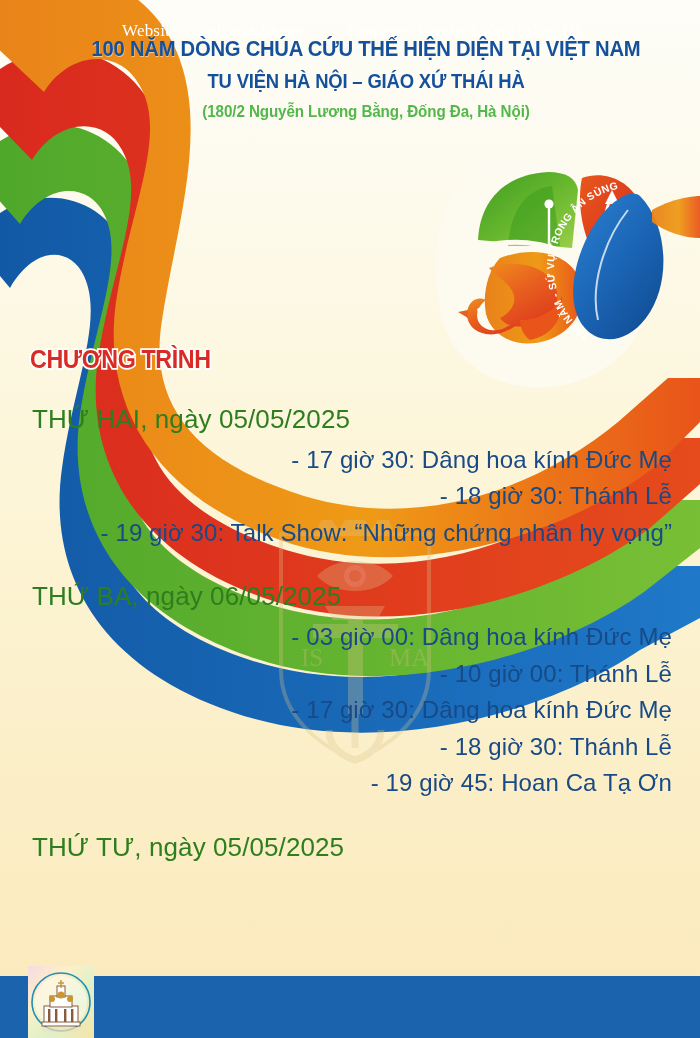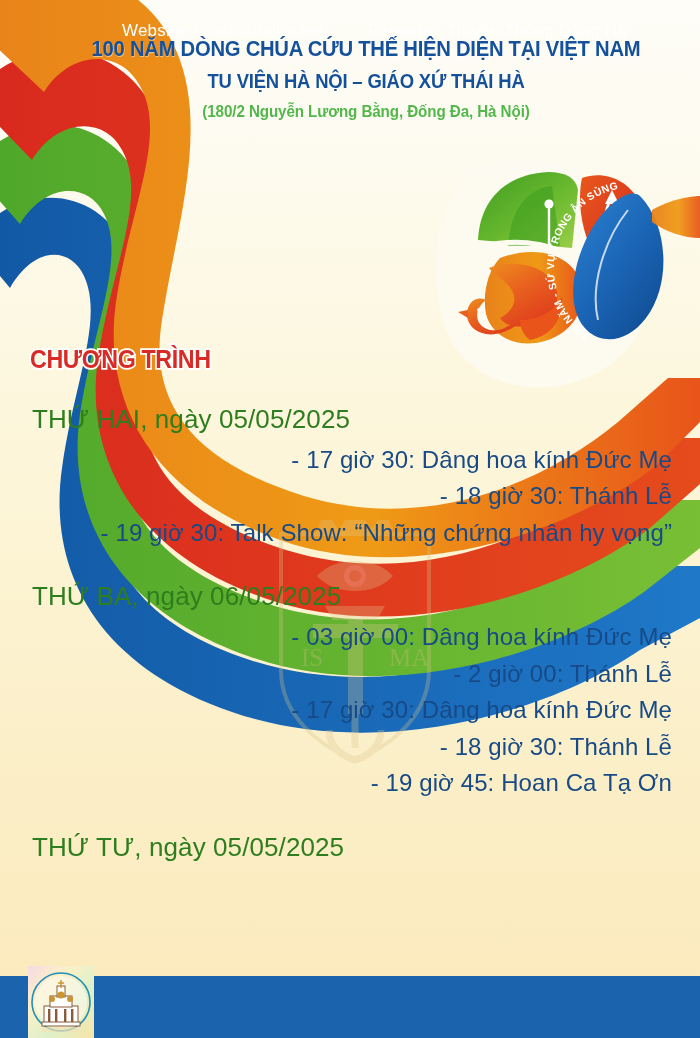--- a/index.html
+++ b/index.html
@@ -151,21 +151,21 @@
   }
   .footer-text {
     position: absolute;
     left: 122px;
     top: 0;
     height: 62px;
     display: flex;
     align-items: center;
     gap: 44px;
     color: #ffffff;
-    font-family: Liberation Sans, sans-serif;
+    font-family: Liberation Serif, serif;
     font-size: 17px;
     letter-spacing: 0.2px;
   }
 </style>
 </head>
 <body>
 
 <div id="poster">
 
   <svg class="art-layer" viewBox="0 0 700 1038" xmlns="http://www.w3.org/2000/svg">
@@ -323,21 +323,21 @@
         <li>- 17 giờ 30: Dâng hoa kính Đức Mẹ</li>
         <li>- 18 giờ 30: Thánh Lễ</li>
         <li>- 19 giờ 30: Talk Show: “Những chứng nhân hy vọng”</li>
       </ul>
     </div>
 
     <div class="day-block">
       <div class="day-title">THỨ BA, ngày 06/05/2025</div>
       <ul class="day-items">
         <li>- 03 giờ 00: Dâng hoa kính Đức Mẹ</li>
-        <li>- 2 giờ 00: Thánh Lễ</li>
+        <li>- 10 giờ 00: Thánh Lễ</li>
         <li>- 17 giờ 30: Dâng hoa kính Đức Mẹ</li>
         <li>- 18 giờ 30: Thánh Lễ</li>
         <li>- 19 giờ 45: Hoan Ca Tạ Ơn</li>
       </ul>
     </div>
 
     <div class="day-block">
       <div class="day-title">THỨ TƯ, ngày 05/05/2025</div>
     </div>
   </div>

